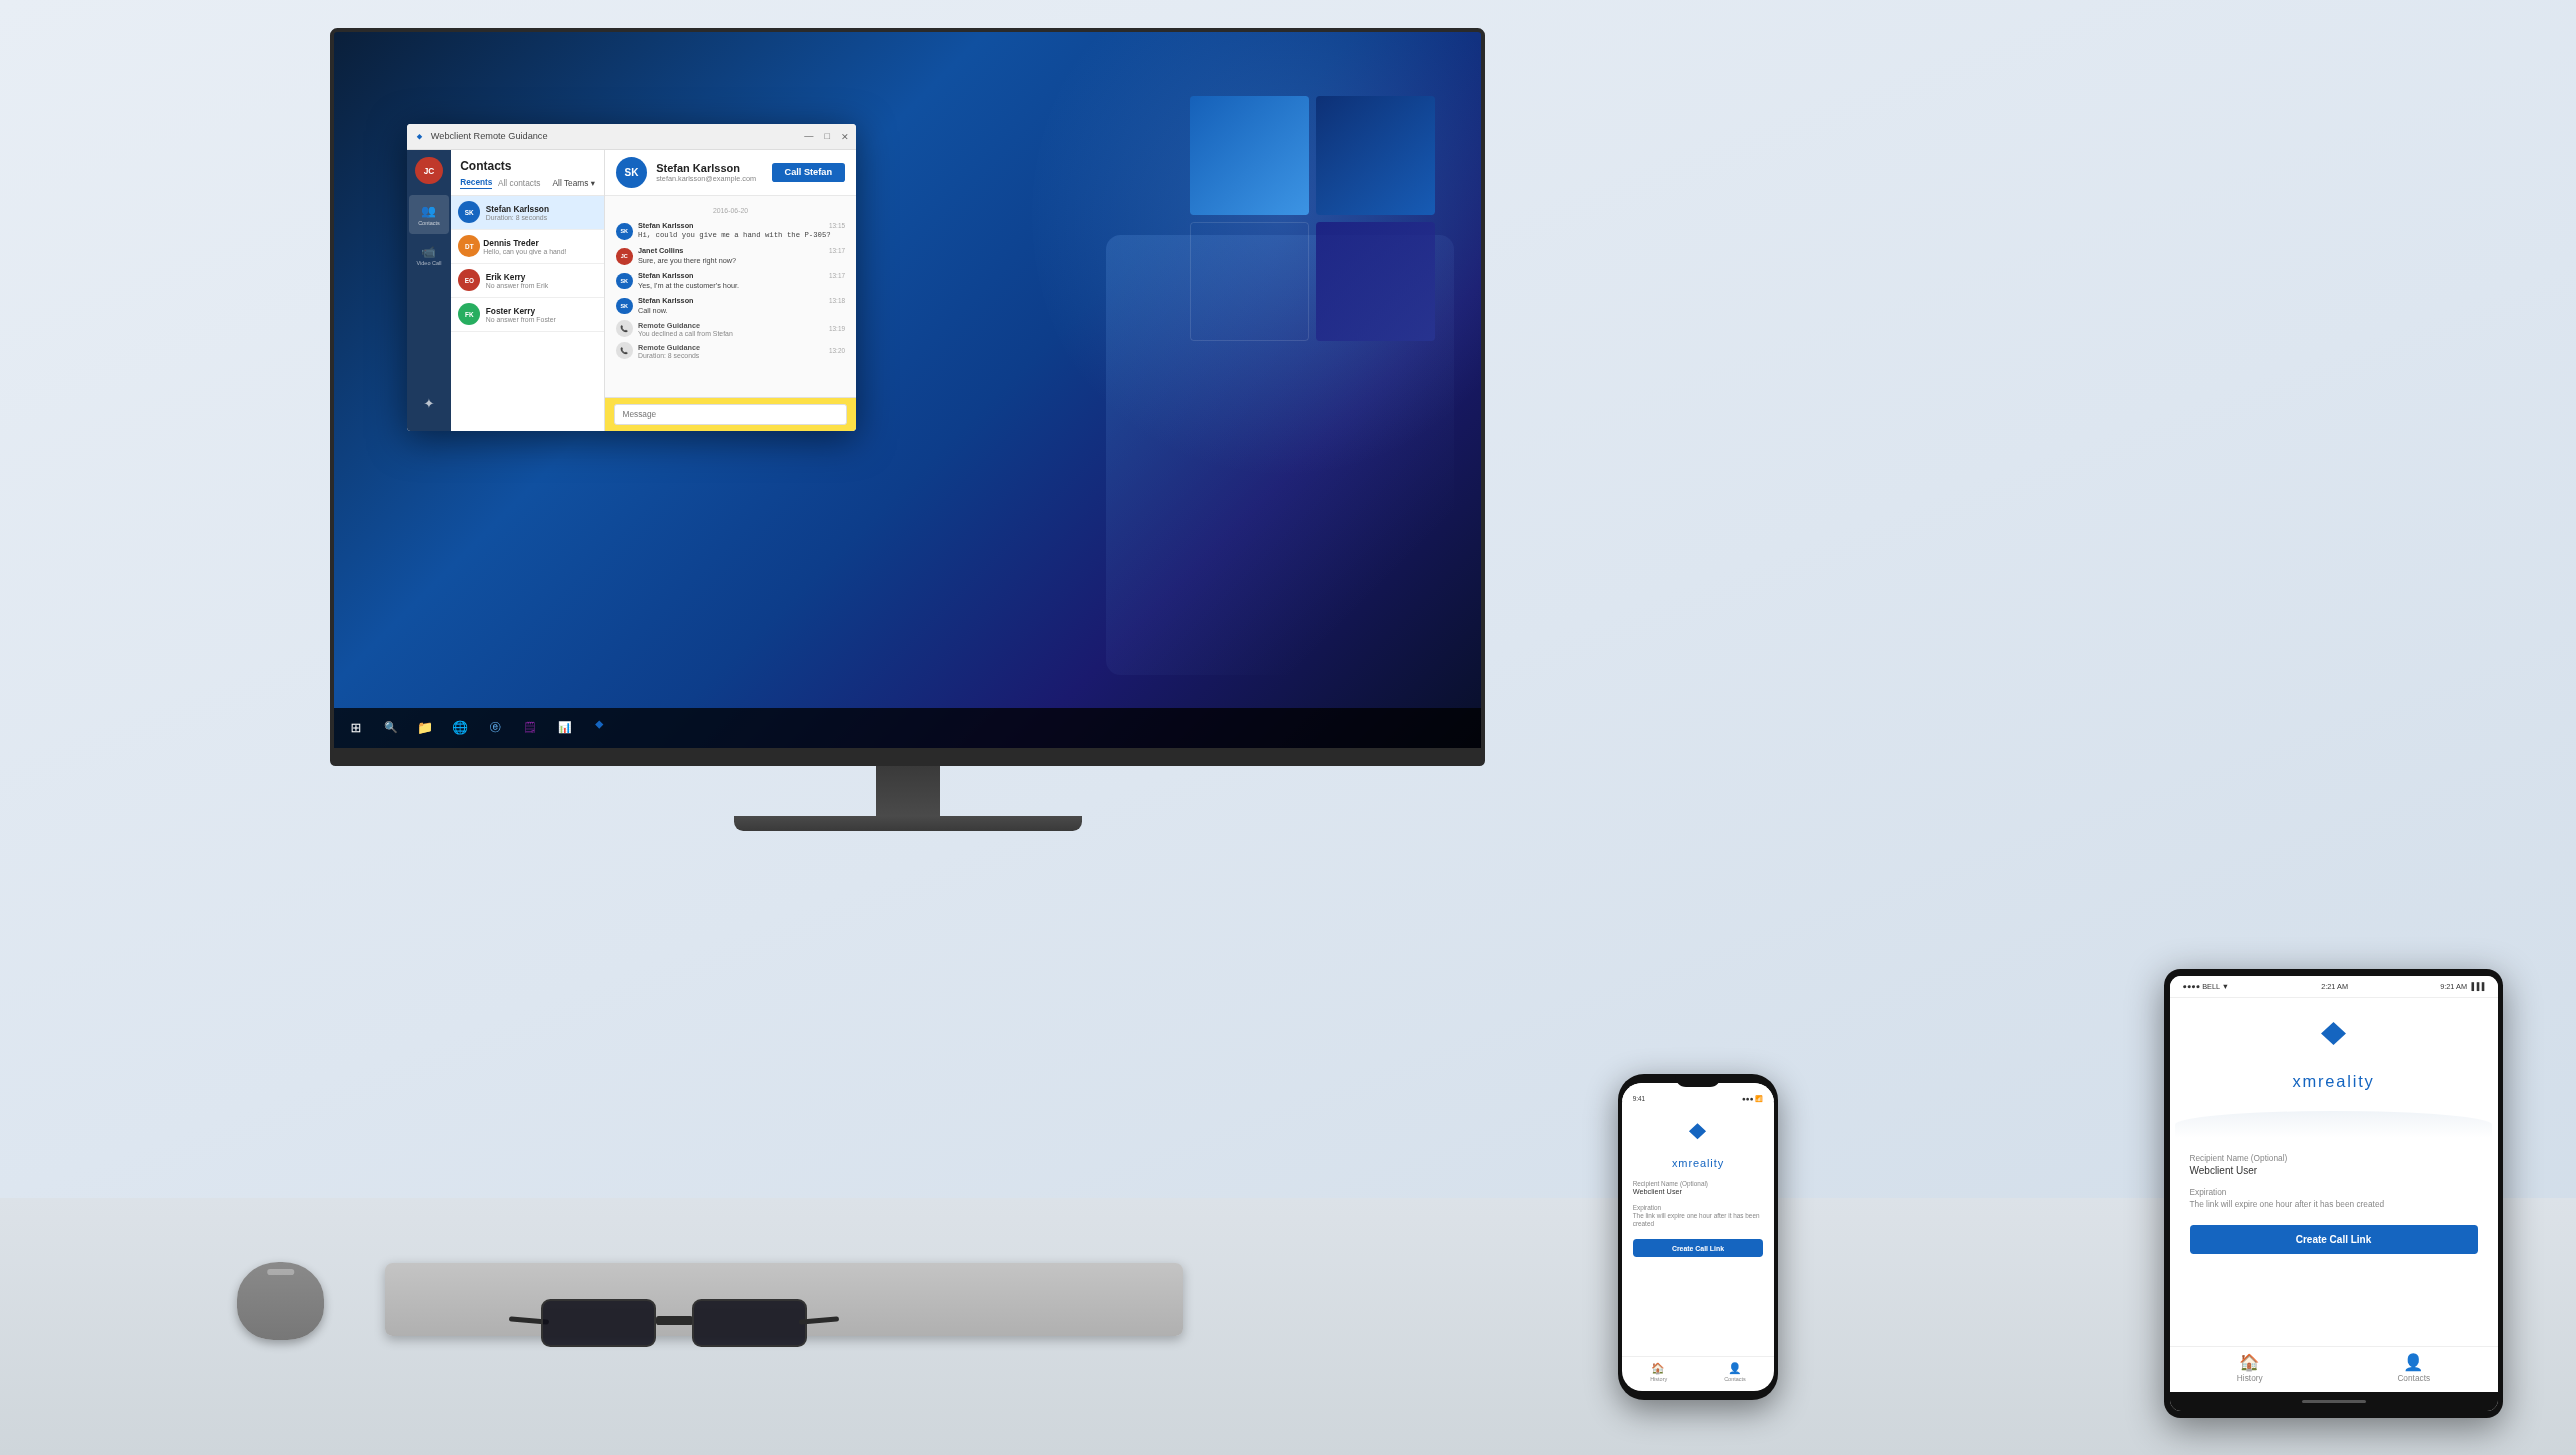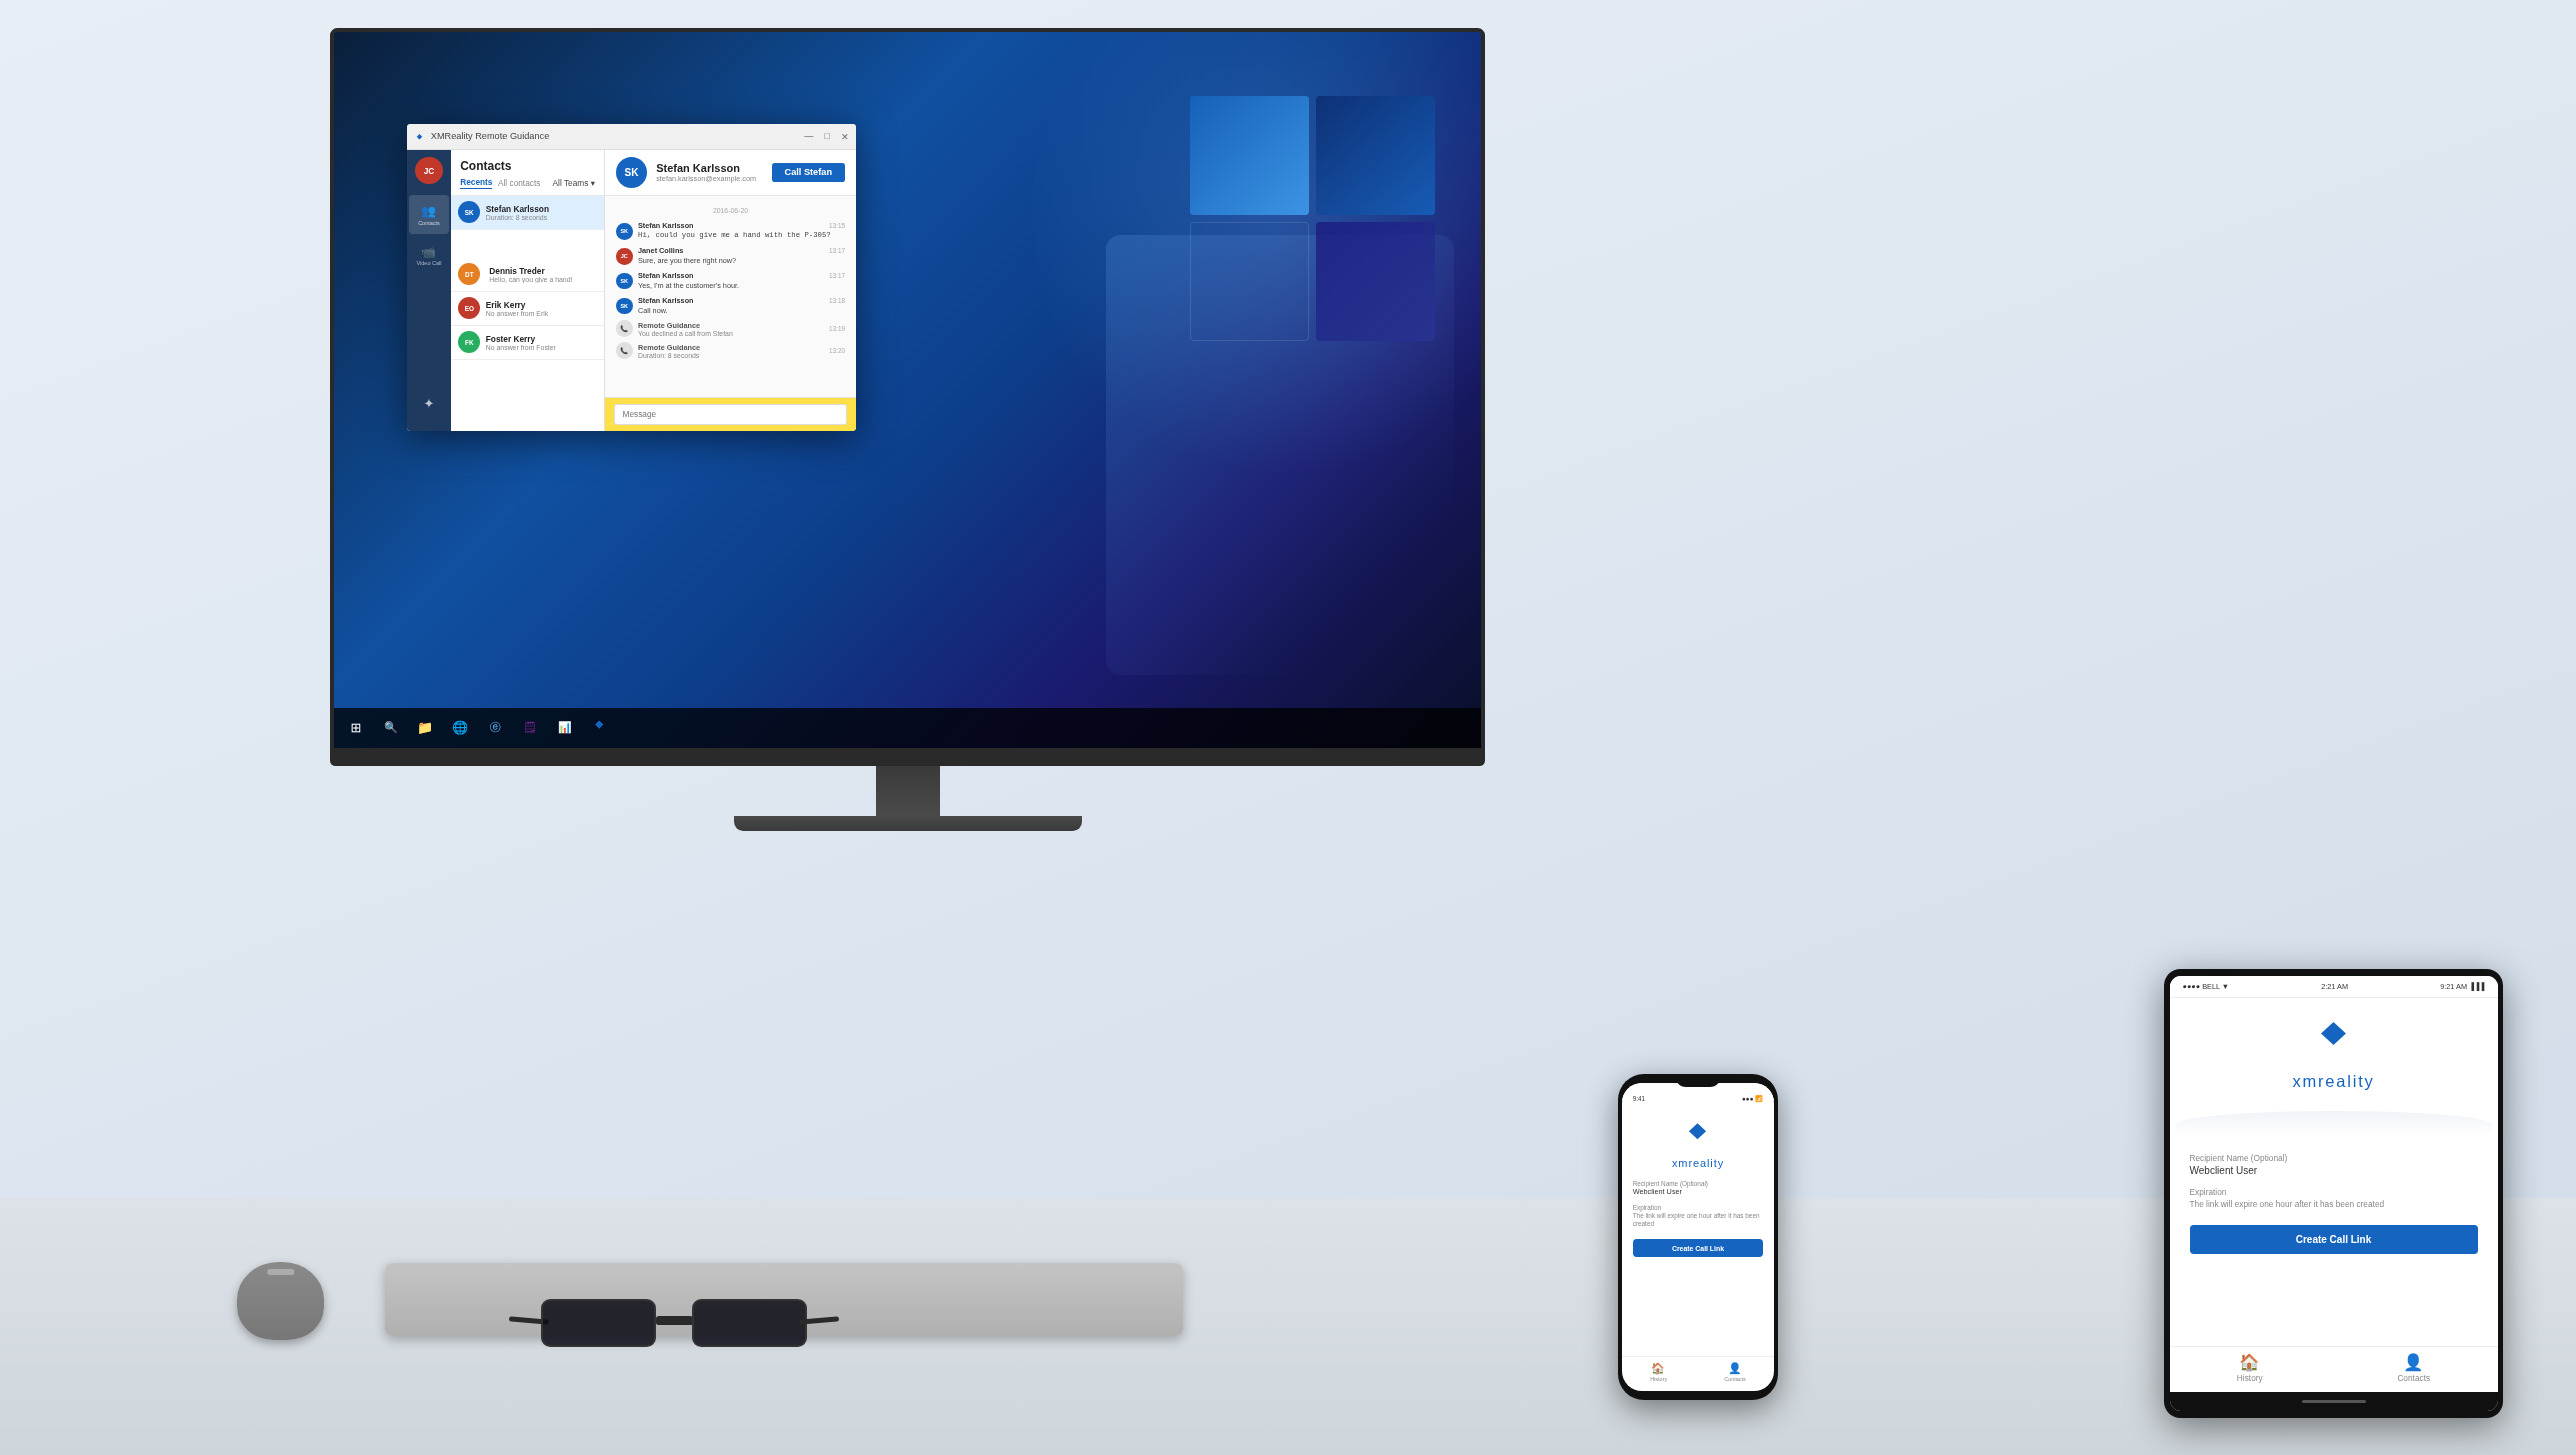--- a/index.html
+++ b/index.html
@@ -49,21 +49,21 @@
     </div>
 
     <div style="position:absolute;top:92px;left:73px;width:449px;height:307px;background:#fff;border-radius:3.7px;box-shadow:0 7.3px 37px rgba(0,0,0,0.5);display:flex;flex-direction:column;overflow:hidden;">
 
       <div style="height:26px;background:#f0f0f0;display:flex;align-items:center;padding:0 7.3px;border-bottom:0.9px solid #ddd;flex-shrink:0;">
         <div style="width:11px;height:11px;margin-right:5.5px;">
           <svg width="11" height="11" viewBox="0 0 24 24" fill="#1565c0">
             <path d="M12 2L6 8L12 14L6 20L12 14L18 20L12 14L18 8L12 2Z"></path>
           </svg>
         </div>
-        <span style="font-size:9.2px;color:#444;flex:1;">XMReality Remote Guidance</span>
+        <span style="font-size:9.2px;color:#444;flex:1;">Webclient Remote Guidance</span>
         <div style="display:flex;gap:11px;">
           <span style="font-size:9.2px;color:#666;cursor:pointer;">—</span>
           <span style="font-size:9.2px;color:#666;cursor:pointer;">□</span>
           <span style="font-size:9.2px;color:#666;cursor:pointer;">✕</span>
         </div>
       </div>
 
       <div style="display:flex;flex:1;overflow:hidden;">
 
         <div style="width:44px;background:#1e3a5f;display:flex;flex-direction:column;align-items:center;padding:7.3px 0;gap:1.8px;flex-shrink:0;">
@@ -97,21 +97,21 @@
           <div style="flex:1;overflow-y:auto;">
 
             <div style="display:flex;align-items:center;padding:5.5px 7.3px;gap:5.5px;cursor:pointer;background:#ddeeff;border-bottom:0.9px solid #eee;">
               <div style="width:22px;height:22px;border-radius:50%;background:#1565c0;display:flex;align-items:center;justify-content:center;color:white;font-size:6.4px;font-weight:bold;flex-shrink:0;">SK</div>
               <div style="flex:1;min-width:0;">
                 <div style="font-size:8.3px;font-weight:600;color:#222;white-space:nowrap;overflow:hidden;text-overflow:ellipsis;">Stefan Karlsson</div>
                 <div style="font-size:6.9px;color:#888;">Duration: 8 seconds</div>
               </div>
             </div>
 
-            <div style="display:flex;align-items:center;padding:5.5px 7.3px;gap:9px;cursor:pointer;border-bottom:0.9px solid #eee;margin-top:28px;">
+            <div style="display:flex;align-items:center;padding:5.5px 7.3px;gap:3px;cursor:pointer;border-bottom:0.9px solid #eee;">
               <div style="width:22px;height:22px;border-radius:50%;background:#e67e22;display:flex;align-items:center;justify-content:center;color:white;font-size:6.4px;font-weight:bold;flex-shrink:0;">DT</div>
               <div style="flex:1;min-width:0;">
                 <div style="font-size:8.3px;font-weight:600;color:#222;">Dennis Treder</div>
                 <div style="font-size:6.9px;color:#888;white-space:nowrap;overflow:hidden;text-overflow:ellipsis;">Hello, can you give a hand!</div>
               </div>
             </div>
 
             <div style="display:flex;align-items:center;padding:5.5px 7.3px;gap:5.5px;cursor:pointer;border-bottom:0.9px solid #eee;">
               <div style="width:22px;height:22px;border-radius:50%;background:#c0392b;display:flex;align-items:center;justify-content:center;color:white;font-size:6.4px;font-weight:bold;flex-shrink:0;">EO</div>
               <div style="flex:1;min-width:0;">

